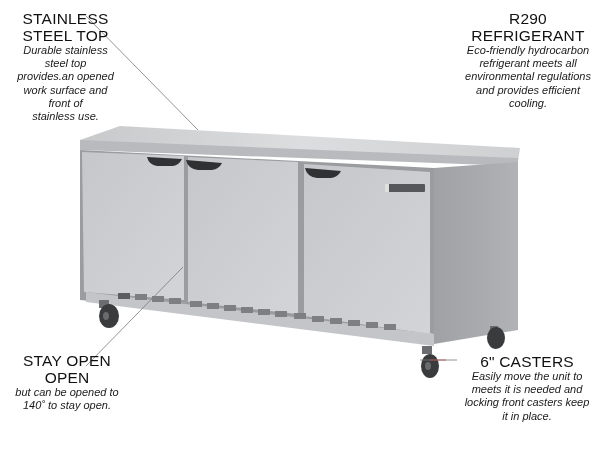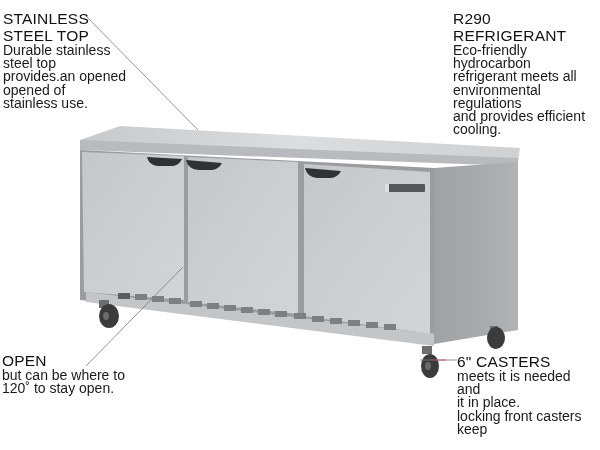--- a/index.html
+++ b/index.html
@@ -1,19 +1,19 @@
 <!DOCTYPE html>
 <html><head>
 <meta charset="utf-8">
 <style>
   html, body { margin:0; padding:0; background:#ffffff; }
   #stage { position:relative; width:600px; height:450px; overflow:hidden; background:#ffffff; font-family:"Liberation Sans", sans-serif; color:#1a1a1a; }
-  .callout { position:absolute; }
+  .callout { position:absolute;text-align:center; }
   .callout .title { font-size:15.5px; line-height:17px; letter-spacing:0.2px; color:#111; }
-  .callout .body { font-size:14px; line-height:13.2px; color:#1a1a1a; }
+  .callout .body { font-size:11px; line-height:13.2px; color:#1a1a1a;font-style:italic; }
   #c-top { left:3px; top:10px; width:125px; }
   #c-ref { left:453px; top:10px; width:150px; }
   #c-doors { left:2px; top:352px; width:130px; }
   #c-cast { left:457px; top:353px; width:140px; }
   svg#unit { position:absolute; left:0; top:0; }
 </style>
 </head>
 <body>
 
 <div id="stage">
@@ -102,46 +102,49 @@
     <line x1="430" y1="360" x2="446" y2="360" stroke="#b84a4a" stroke-width="0.8"></line>
   </svg>
 
   <div class="callout" id="c-top">
     <div class="title">STAINLESS</div>
     <div class="title">STEEL TOP</div>
     <div class="body">
       <div>Durable stainless</div>
       <div>steel top</div>
       <div>provides.an opened</div>
-      <div>opened of</div>
+      <div>work surface and</div>
+      <div>front of</div>
       <div>stainless use.</div>
     </div>
   </div>
 
   <div class="callout" id="c-ref">
     <div class="title">R290 REFRIGERANT</div>
     <div class="body">
       <div>Eco-friendly hydrocarbon</div>
       <div>refrigerant  meets all</div>
       <div>environmental regulations</div>
       <div>and provides efficient</div>
       <div>cooling.</div>
     </div>
   </div>
 
   <div class="callout" id="c-doors">
+    <div class="title">STAY OPEN</div>
     <div class="title">OPEN</div>
     <div class="body">
-      <div>but can be where to</div>
-      <div>120˚  to stay open.</div>
+      <div>but can be opened to</div>
+      <div>140˚  to stay open.</div>
     </div>
   </div>
 
   <div class="callout" id="c-cast">
     <div class="title">6" CASTERS</div>
     <div class="body">
+      <div>Easily move the unit to</div>
       <div>meets it is needed and</div>
+      <div>locking front casters keep</div>
       <div>it in place.</div>
-      <div>locking front casters keep</div>
     </div>
   </div>
 
 </div>
 
 </body></html>

